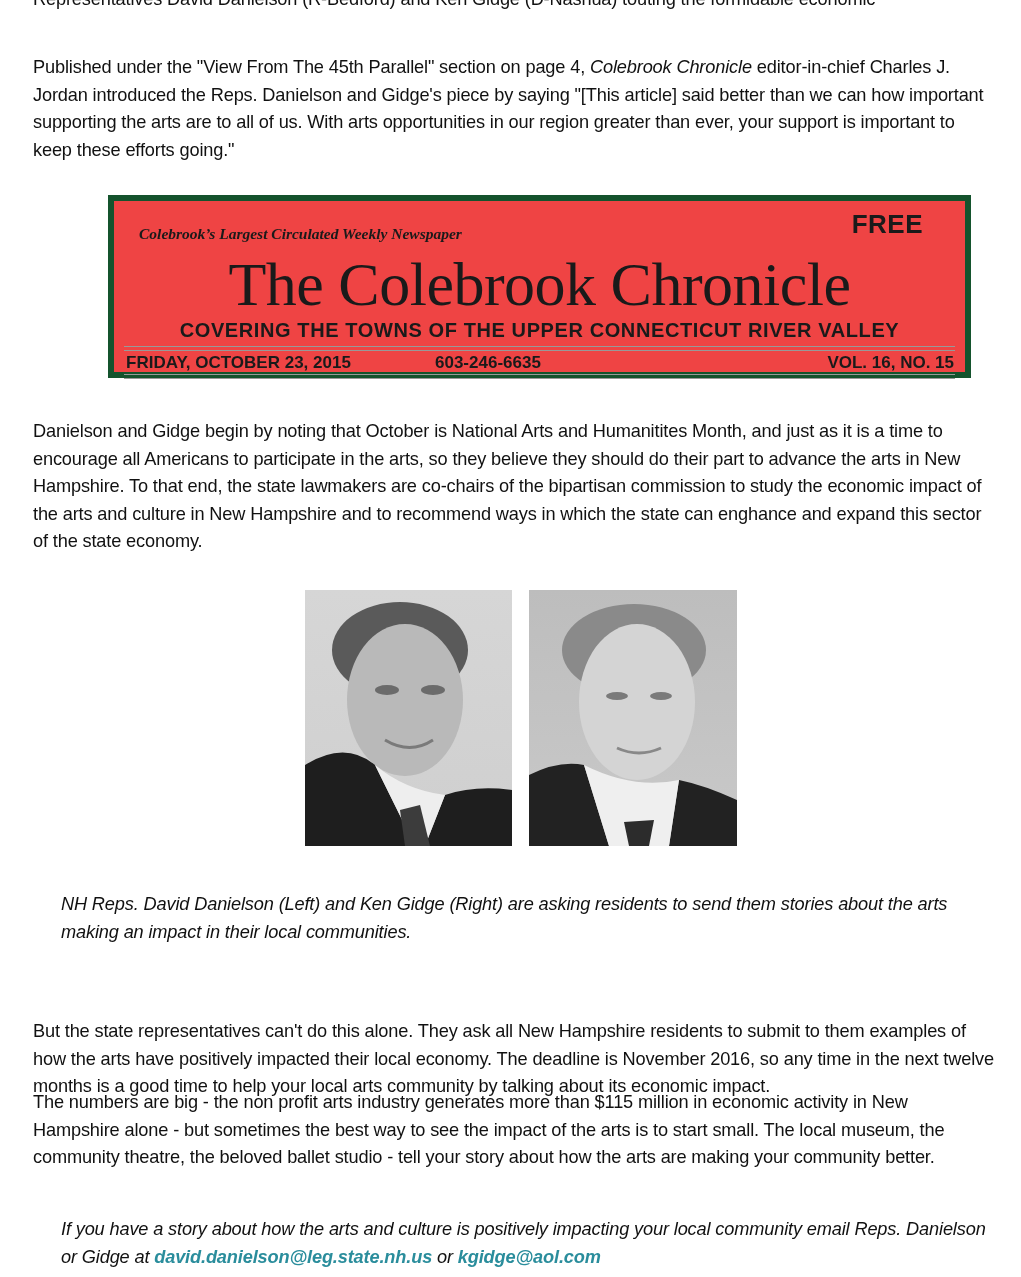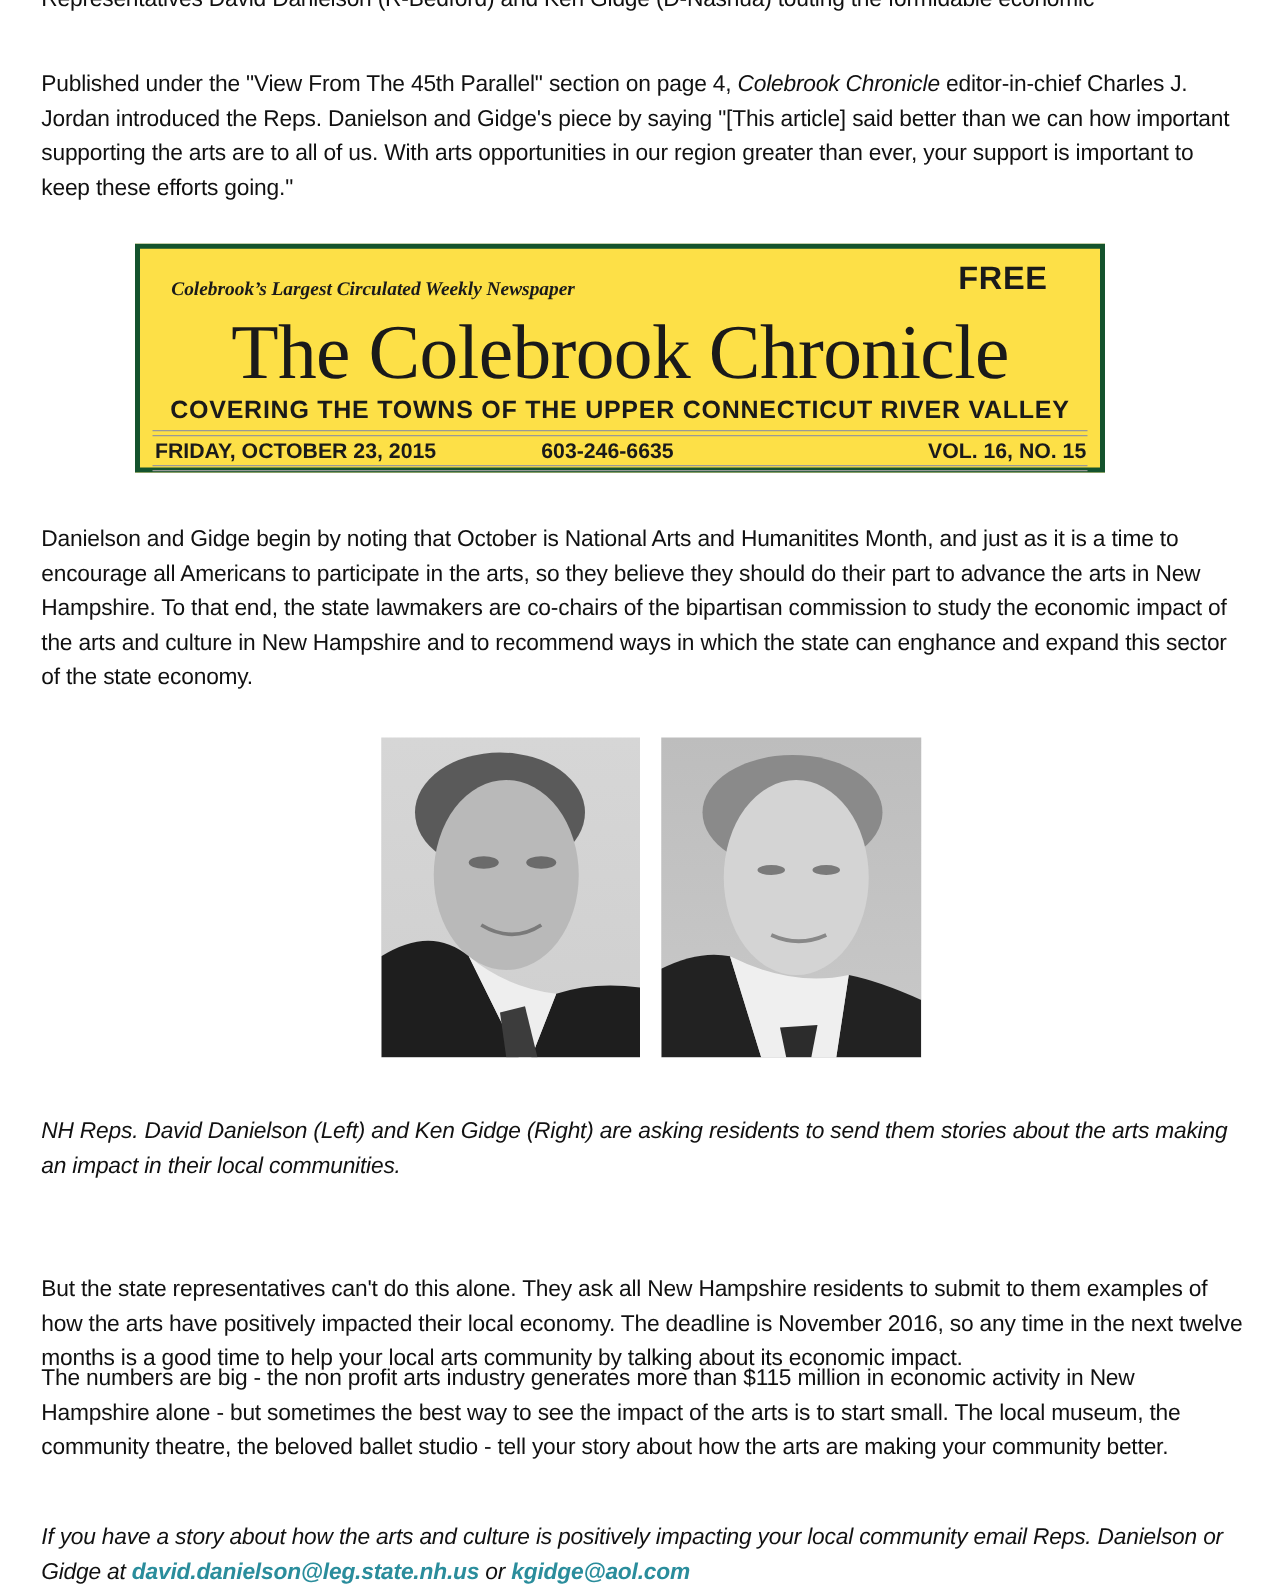--- a/index.html
+++ b/index.html
@@ -8,39 +8,39 @@
     font-family: "Liberation Sans", sans-serif; color: #111111;
   }
   p {
     margin: 0 0 16px 0; font-size: 18.2px; line-height: 27.6px;
     letter-spacing: -0.15px;
   }
   .p-top { margin-bottom: 16px; }
   em { font-style: italic; }
   .masthead-wrap { position: absolute; left: 108px; top: 195px; width: 742px; height: 183px; }
   .masthead {
-    box-sizing: border-box; width: 776px; height: 183px; border: 4px solid #14532d;
-    background: #fde047; position: relative; font-family: "Liberation Serif", serif; color: #1a1a1a;
+    box-sizing: border-box; width: 863px; height: 183px; border: 6px solid #14532d;
+    background: #ef4444; position: relative; font-family: "Liberation Serif", serif; color: #1a1a1a;
   }
   .mh-tagline { position: absolute; left: 25px; top: 24px; font-style: italic; font-weight: bold; font-size: 15.5px; }
   .mh-free { position: absolute; right: 42px; top: 8px; font-family: "Liberation Sans", sans-serif; font-weight: bold; font-size: 26px; letter-spacing: 0.5px; text-align: right; }
   .mh-title { position: absolute; left: 0; right: 0; top: 48px; text-align: center; font-size: 62px; line-height: 70px; letter-spacing: -0.5px; }
   .mh-cover { position: absolute; left: 0; right: 0; top: 118px; text-align: center; font-family: "Liberation Sans", sans-serif; font-weight: bold; font-size: 20px; letter-spacing: 0.6px; }
   .mh-rule { position: absolute; left: 10px; right: 10px; height: 3px; border-top: 1px solid #999; border-bottom: 1px solid #999; }
   .mh-rule.r1 { top: 145px; }
   .mh-rule.r2 { top: 173px; }
   .mh-date { position: absolute; top: 152px; font-family: "Liberation Sans", sans-serif; font-weight: bold; font-size: 17px; }
   .mh-date.left { left: 12px; }
   .mh-date.center { left: 321px; }
   .mh-date.right { right: 11px; }
   .photos { position: absolute; left: 305px; top: 590px; width: 433px; height: 256px; }
   .photo { position: absolute; top: 0; height: 256px; overflow: hidden; }
   .photo.left { left: 0; width: 207px; background: linear-gradient(180deg, #d6d6d6 0%, #cfcfcf 100%); }
   .photo.right { left: 224px; width: 208px; background: linear-gradient(180deg, #bdbdbd 0%, #c9c9c9 100%); }
-  .caption { font-style: italic; }
+  .caption { font-style: italic; margin-left: 28px; }
   a.email { color: #2a8d9c; font-weight: bold; text-decoration: none; }
   .block { position: absolute; left: 33px; width: 965px; }
 </style>
 </head>
 <body>
 
 <div class="block" style="top:-14px;">
   <p class="p-top" style="margin:0;">
     <span>Representatives David Danielson (R-Bedford) and Ken Gidge (D-Nashua) touting the formidable economic</span><br>
   </p>

